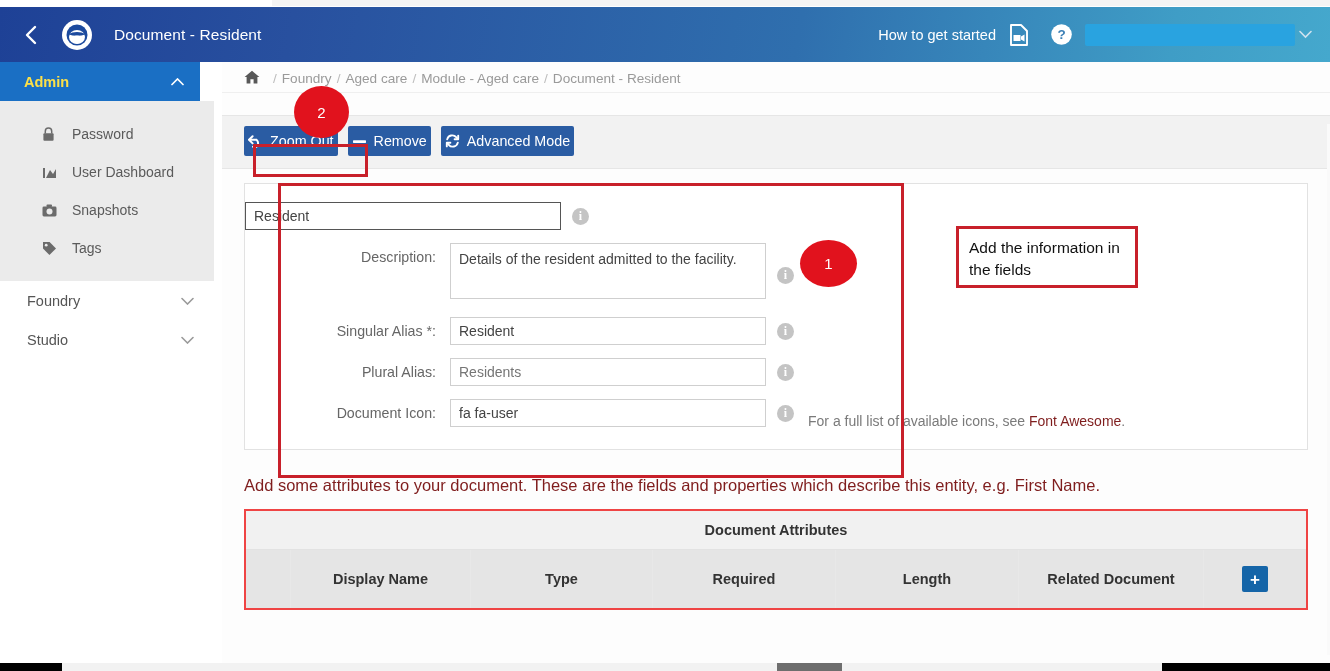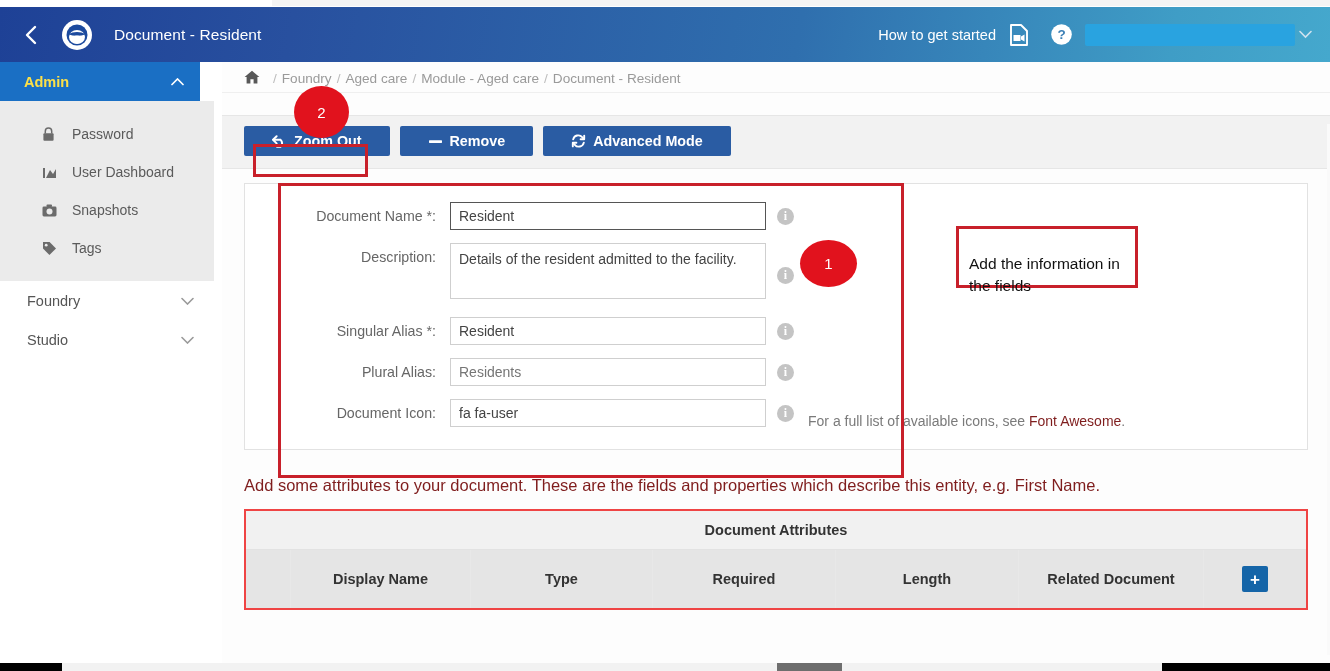--- a/index.html
+++ b/index.html
@@ -102,22 +102,22 @@
   .breadcrumb .crumb { color: #9a9a9a; }
   .breadcrumb .sep { margin: 0 5px; color: #bdbdbd; }
 
   .toolbar-wrap {
     background: #f2f2f2; margin-top: 22px; padding: 10px 0 12px 22px;
     border-top: 1px solid #e6e6e6; border-bottom: 1px solid #e6e6e6;
     display: flex; align-items: center;
   }
   .btn {
     background: #2a5ca3; color: #ffffff; border: none; border-radius: 2px;
-    font-size: 14.3px; padding: 7px 28px; margin-right: 10px; cursor: pointer;
-    display: inline-flex; align-items: center; font-family: "Liberation Sans", sans-serif; font-weight: bold;
+    font-size: 14.3px; padding: 7px 4px; margin-right: 10px; cursor: pointer;
+    display: inline-flex; align-items: center; font-family: "Liberation Sans", sans-serif;
   }
   .btn .bi { margin-right: 7px; display:inline-flex; }
 
   .card {
     position: relative; margin: 14px 22px 0 22px; background: #ffffff;
     border: 1px solid #e2e2e2; padding: 18px 0 20px 0;
   }
   .frow { display: flex; align-items: flex-start; margin-bottom: 13px; }
   .flabel {
     width: 205px; text-align: right; padding-right: 14px; color: #666;
@@ -177,21 +177,21 @@
     position: absolute; border: 3px solid #c8202a; box-sizing: border-box;
     pointer-events: none;
   }
   .ann-circle {
     position: absolute; border-radius: 50%; background: #e1121d; color: #ffffff;
     display: flex; align-items: center; justify-content: center;
     font-size: 15px; font-family: "Liberation Sans", sans-serif;
   }
   .ann-box {
     position: absolute; border: 3px solid #c8202a; background: #ffffff;
-    color: #111; font-size: 15.5px; line-height: 1.45; padding: 24px 10px;
+    color: #111; font-size: 15.5px; line-height: 1.45; padding: 8px 10px;
     box-sizing: border-box;
   }
   
   .bottom-black {
     position: absolute; left: 0; bottom: 0; width: 1330px; height: 8px;
     background: #000000;
   }
   .bottom-scroll {
     position: absolute; left: 62px; bottom: 0; width: 1100px; height: 8px;
     background: #f2f2f2;
@@ -367,21 +367,20 @@
               <path d="M1.8 12.4 V8.8 H5.4" fill="none" stroke="#ffffff" stroke-width="1.9" stroke-linecap="round" stroke-linejoin="round"></path>
             </svg>
         </span>
         <span>Advanced Mode</span>
       </button>
     </div>
 
     <div class="card">
 
       <div class="frow">
-        <div class="flabel">Document Name *:</div>
         <input class="finput focused" value="Resident" style="">
         <div class="info-icon">i</div>
       </div>
 
       <div class="frow">
         <div class="flabel">Description:</div>
         <textarea class="ftextarea" style="">Details of the resident admitted to the facility.</textarea>
         <div class="info-icon" style="margin-top:24px">i</div>
       </div>
 

